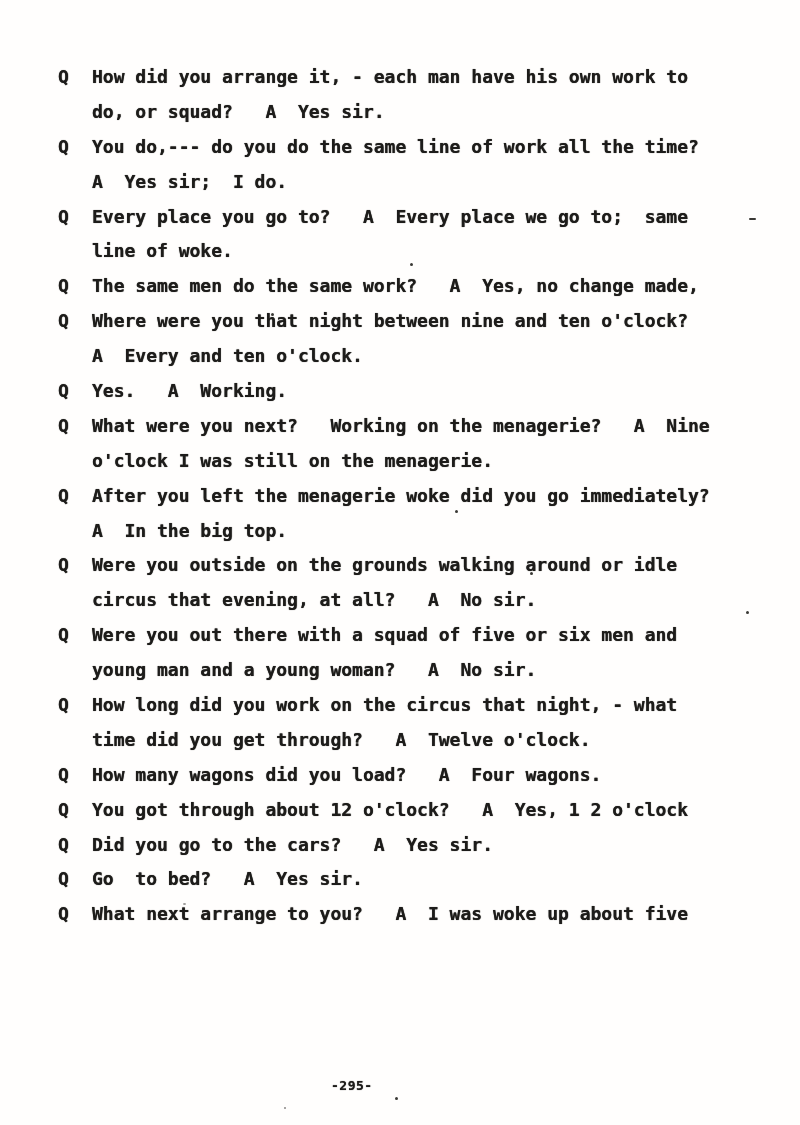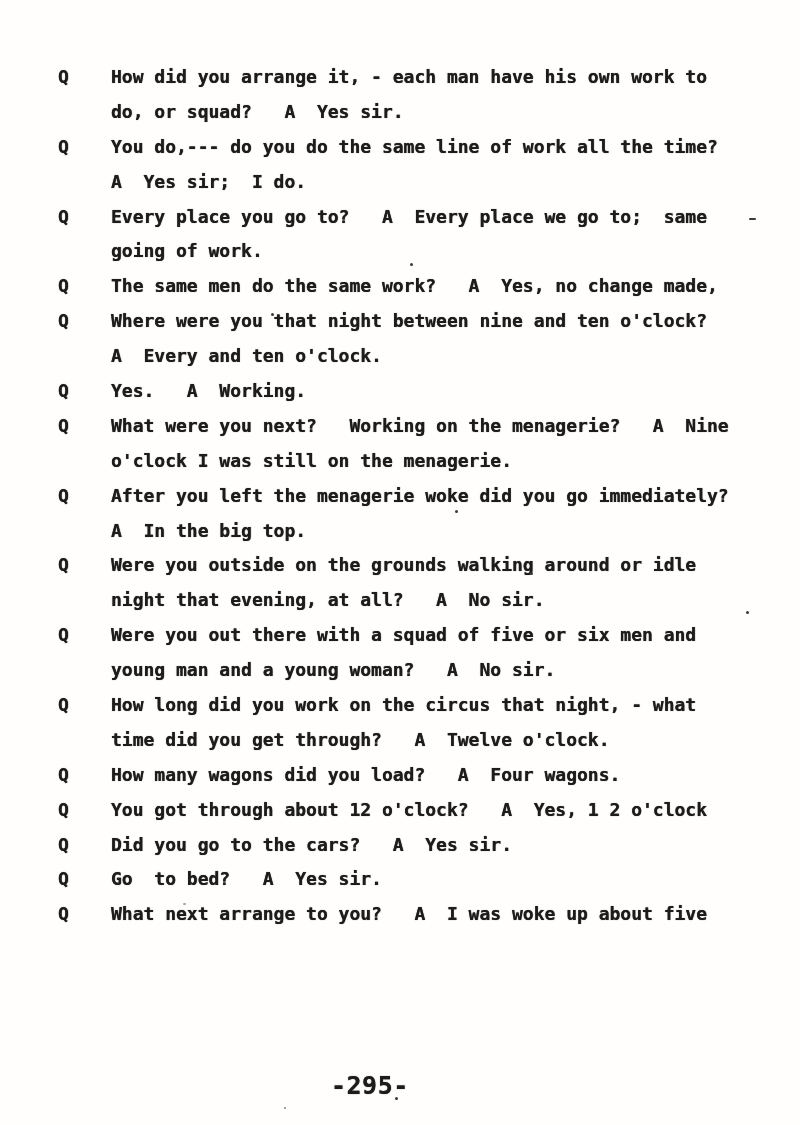--- a/index.html
+++ b/index.html
@@ -30,27 +30,26 @@
     font-weight: bold;
     white-space: pre;
     text-shadow: 0 0 0.8px rgba(25,24,20,0.85), 0.4px 0.4px 0 rgba(25,24,20,0.25);
   }
   .marker {
     width: 34px;
     flex: 0 0 34px;
   }
   .text {
     flex: 1 1 auto;
-    margin-left: 19px;
   }
   .footer {
     position: absolute;
     left: 331px;
     top: 1071px;
-    font-size: 25px;
+    font-size: 13px;
     font-weight: bold;
     line-height: 30px;
     letter-spacing: 0.5px;
     text-shadow: 0 0 0.9px rgba(25,24,20,0.9);
     white-space: pre;
   }
   .speck {
     position: absolute;
     background: #3a3935;
     border-radius: 50%;
@@ -85,21 +84,21 @@
     <span class="text">A  Yes sir;  I do.</span>
   </div>
 
   <div class="line">
     <span class="marker">Q</span>
     <span class="text">Every place you go to?   A  Every place we go to;  same</span>
   </div>
 
   <div class="line">
     <span class="marker"></span>
-    <span class="text">going of work.</span>
+    <span class="text">line of woke.</span>
   </div>
 
   <div class="line">
     <span class="marker">Q</span>
     <span class="text">The same men do the same work?   A  Yes, no change made,</span>
   </div>
 
 
   <div class="line">
     <span class="marker">Q</span>
@@ -136,21 +135,21 @@
     <span class="text">A  In the big top.</span>
   </div>
 
   <div class="line">
     <span class="marker">Q</span>
     <span class="text">Were you outside on the grounds walking around or idle</span>
   </div>
 
   <div class="line">
     <span class="marker"></span>
-    <span class="text">night that evening, at all?   A  No sir.</span>
+    <span class="text">circus that evening, at all?   A  No sir.</span>
   </div>
 
   <div class="line">
     <span class="marker">Q</span>
     <span class="text">Were you out there with a squad of five or six men and</span>
   </div>
 
 
   <div class="line">
     <span class="marker"></span>

